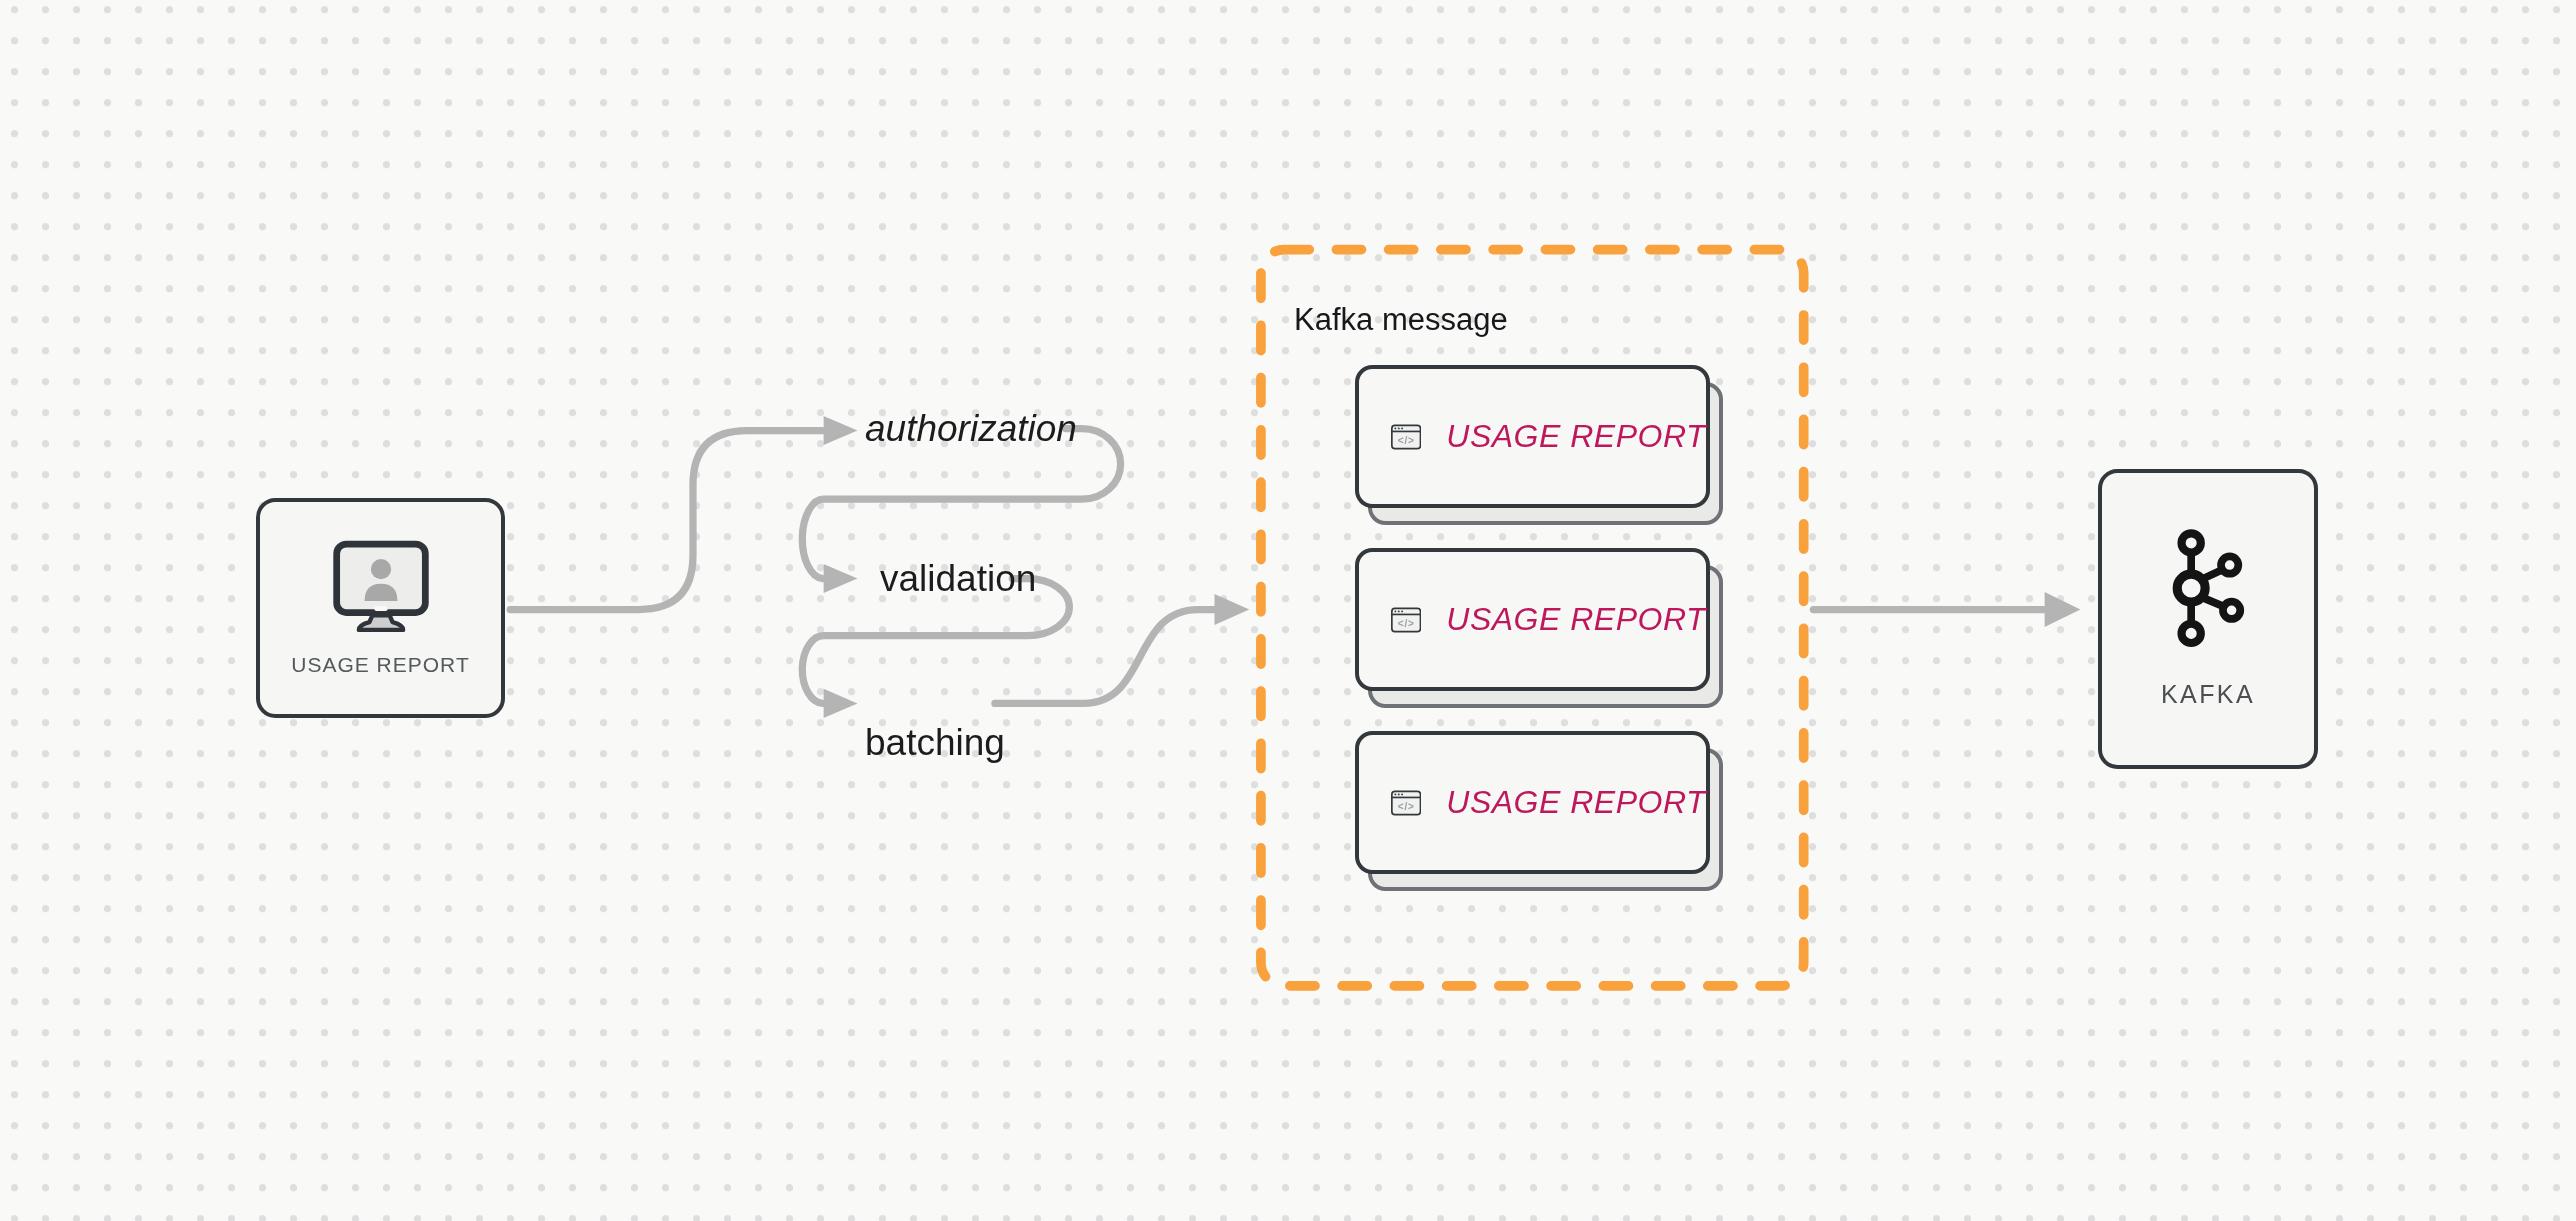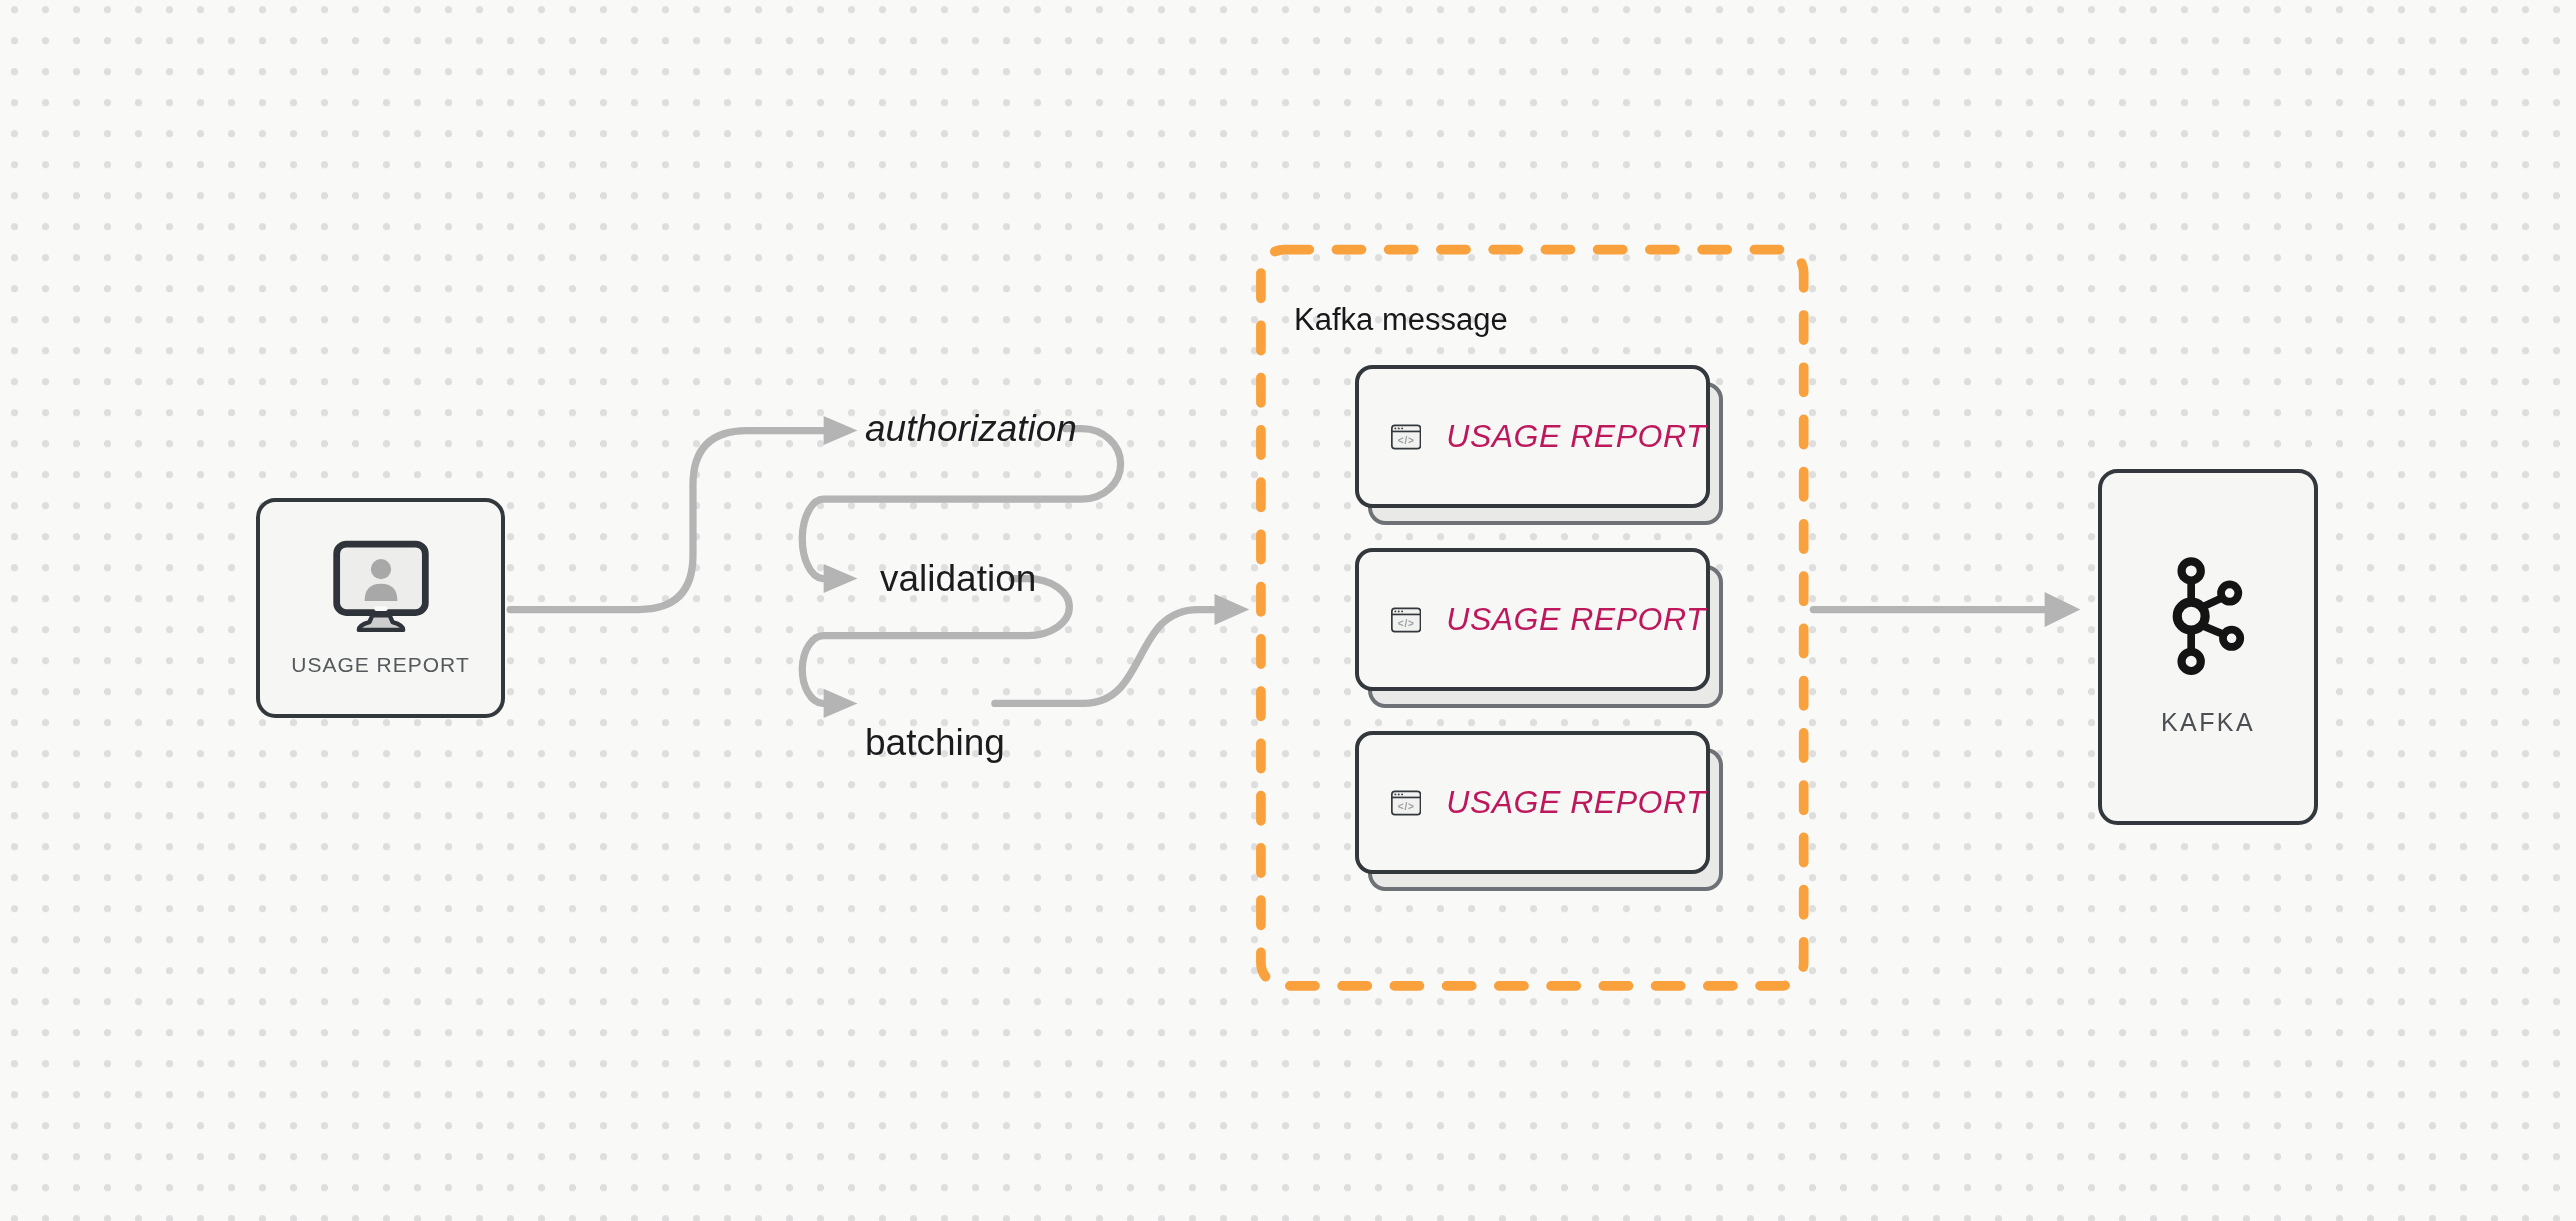--- a/index.html
+++ b/index.html
@@ -29,21 +29,21 @@
     position: absolute;
     display: flex;
     flex-direction: column;
     align-items: center;
     justify-content: center;
     background: #f6f6f4;
     border: 4.8px solid #33383d;
     border-radius: 19.4px;
   }
   .usage-service-node { left: 256px; top: 498px; width: 249px; height: 220px; }
-  .kafka-node         { left: 2098px; top: 469px; width: 220px; height: 356px; }
+  .kafka-node         { left: 2098px; top: 469px; width: 220px; height: 300px; }
 
   .usage-service-node .node-label {
     margin-top: 17.4px;
     font-size: 21px;
     letter-spacing: 1px;
     color: #55595c;
   }
   .kafka-node .node-label {
     margin-top: 25px;
     font-size: 25px;

